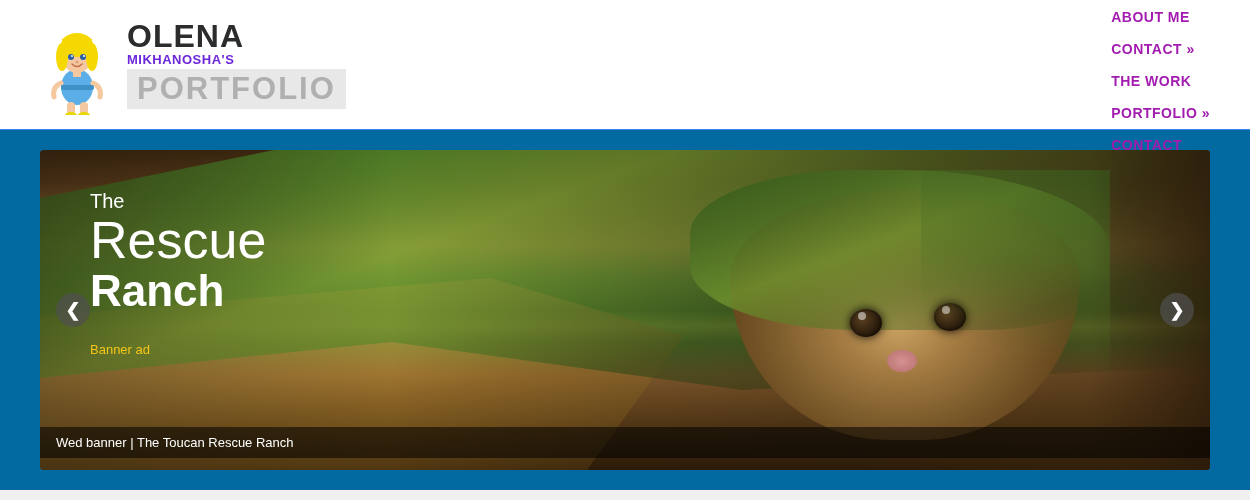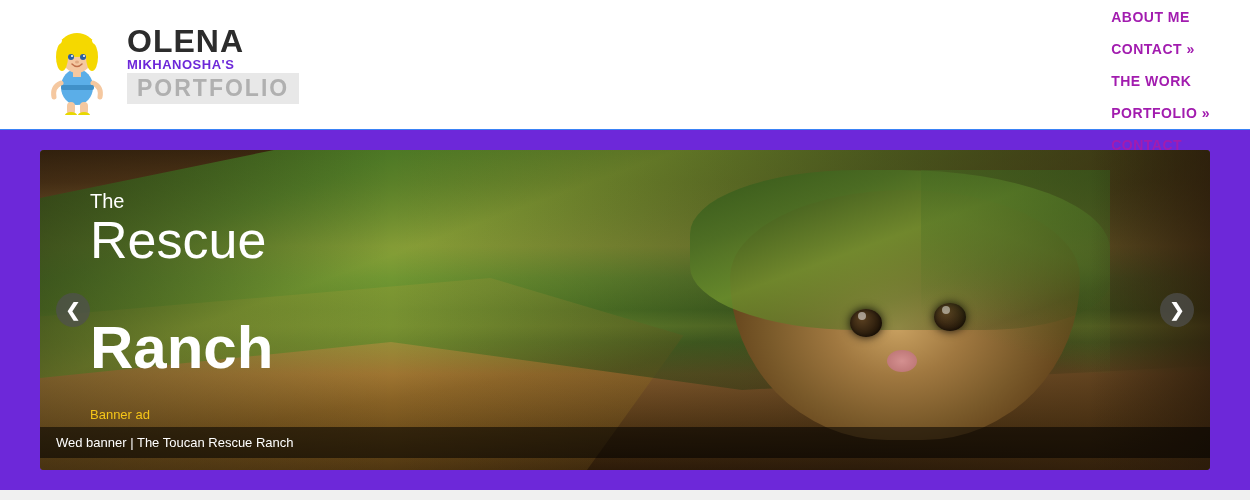--- a/index.html
+++ b/index.html
@@ -51,21 +51,21 @@
 
     .logo-subtitle {
       font-size: 13px;
       color: #6d28d9;
       letter-spacing: 0.5px;
       font-weight: 600;
       line-height: 1.3;
     }
 
     .logo-portfolio {
-      font-size: 23px;
+      font-size: 31px;
       font-weight: 700;
       color: #b0b0b0;
       letter-spacing: 2px;
       background: #e8e8e8;
       padding: 2px 10px;
       display: inline-block;
     }
 
     nav {
       display: flex;
@@ -84,21 +84,21 @@
       cursor: pointer;
       white-space: nowrap;
     }
 
     .nav-item.active {
       color: #4a9fd4;
     }
 
     
     .main-content {
-      background: #6d28d9;
+      background: #0369a1;
       padding: 20px 40px 20px 40px;
     }
 
     
     .slider-container {
       position: relative;
       width: 100%;
       max-width: 1170px;
       margin: 0 auto;
       border-radius: 4px;
@@ -320,21 +320,21 @@
         </div>
 
         <div style="position:absolute;right:0;top:0;width:120px;bottom:0;background:linear-gradient(90deg,transparent,rgba(40,25,10,0.7));"></div>
       </div>
 
       <div class="slide-text">
         <div style="display:flex;align-items:baseline;gap:6px;">
           <span style="font-size:20px;color:white;font-weight:400;">The</span>
         </div>
         <div style="font-size:52px;font-weight:400;color:white;line-height:1.05;">Rescue</div>
-        <div style="font-size:60px;font-weight:700;color:white;line-height:1.05;margin-top:48px;">Ranch</div>
+        <div style="font-size:44px;font-weight:700;color:white;line-height:1.05;">Ranch</div>
         <div style="font-size:13px;color:#f5c518;margin-top:28px;">Banner ad</div>
       </div>
 
       <div class="slide-caption">
         <span>Wed banner | The Toucan Rescue Ranch</span>
       </div>
     </div>
 
     <div class="slider-arrow slider-arrow-left">
       <span>❮</span>

